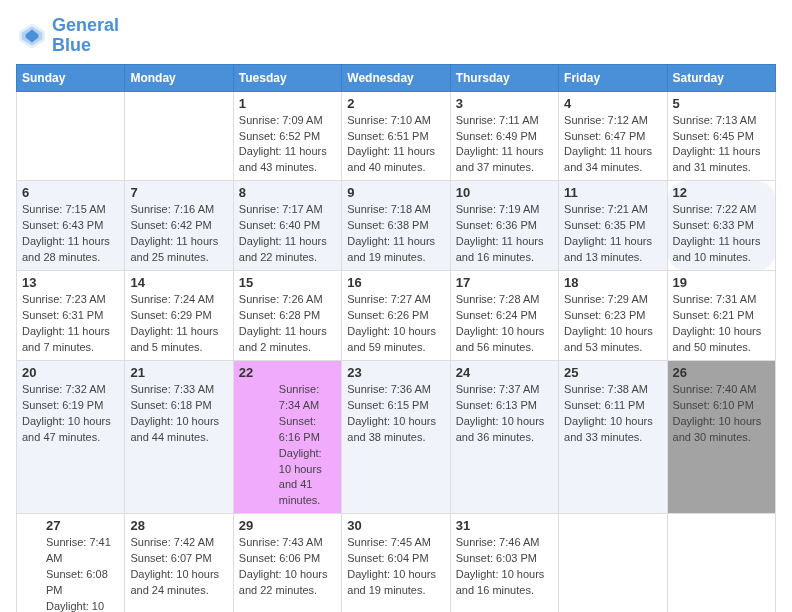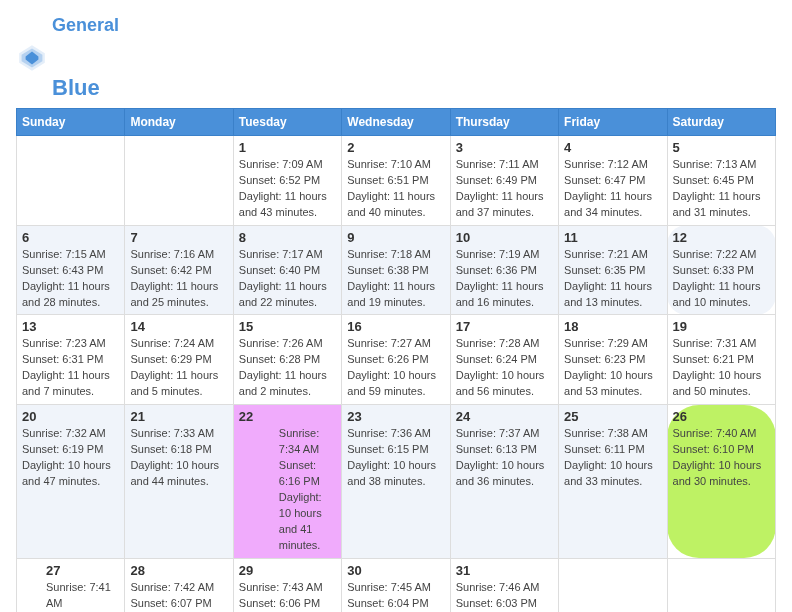--- a/index.html
+++ b/index.html
@@ -82,21 +82,21 @@
 
 <div class="header">
   <div class="logo">
     <svg class="logo-icon" viewBox="0 0 40 40">
       <polygon points="20,4 36,14 36,26 20,36 4,26 4,14" fill="#4a90d9" opacity="0.15"></polygon>
       <polygon points="20,8 33,16 33,24 20,32 7,24 7,16" fill="#4a90d9" opacity="0.3"></polygon>
       <polygon points="20,12 28,18 28,22 20,28 12,22 12,18" fill="#4a90d9"></polygon>
     </svg>
     <div>
       <div style="font-size:18px;font-weight:bold;color:#4a90d9;line-height:1.1;text-align:right;">General</div>
-      <div style="font-size:22px;font-weight:bold;color:#4a90d9;line-height:1.1;margin-top:40px;">Blue</div>
+      <div style="font-size:18px;font-weight:bold;color:#4a90d9;line-height:1.1;">Blue</div>
     </div>
   </div>
   <div class="title-block">
     <div class="month-title"></div>
     <div class="subtitle"></div>
   </div>
 </div>
 
 <table>
   <thead>
@@ -263,21 +263,21 @@
           <div class="day-info" style="white-space: pre-line;">Sunrise: 7:37 AM
 Sunset: 6:13 PM
 Daylight: 10 hours and 36 minutes.</div>
         </td>
         <td style="background: rgb(240, 244, 250); margin-left: 40px;">
           <span class="day-num">25</span>
           <div class="day-info" style="white-space: pre-line;">Sunrise: 7:38 AM
 Sunset: 6:11 PM
 Daylight: 10 hours and 33 minutes.</div>
         </td>
-        <td style="background: #bef264; border-radius: 32px;">
+        <td style="background: #a3a3a3;">
           <span class="day-num">26</span>
           <div class="day-info" style="white-space: pre-line;">Sunrise: 7:40 AM
 Sunset: 6:10 PM
 Daylight: 10 hours and 30 minutes.</div>
         </td>
       </tr>
       <tr>
         <td style="background: rgb(255, 255, 255); padding-left: 29px;">
           <span class="day-num">27</span>
           <div class="day-info" style="white-space: pre-line;">Sunrise: 7:41 AM

